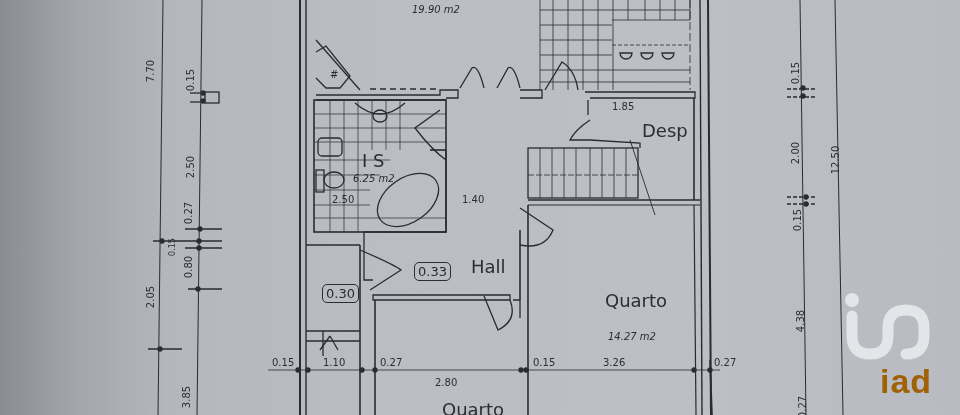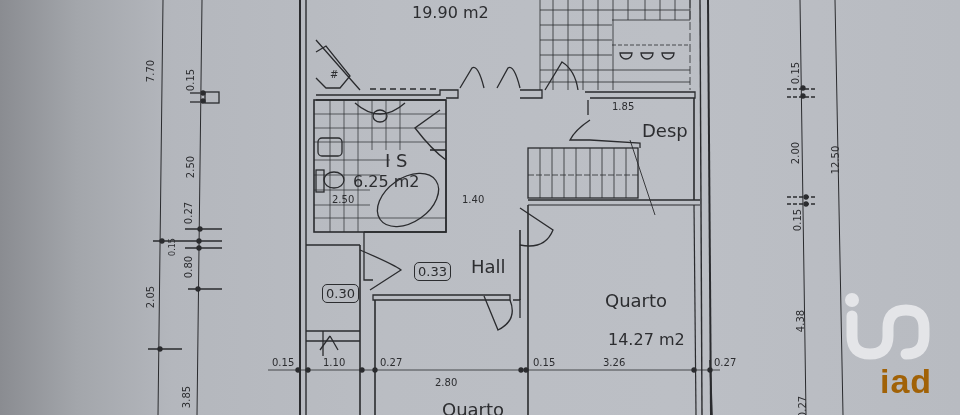--- a/index.html
+++ b/index.html
@@ -3,21 +3,21 @@
 <meta charset="utf-8">
 <style>
   html,body{margin:0;padding:0;}
   body{width:960px;height:415px;overflow:hidden;position:relative;
     background:linear-gradient(90deg,#8a8c91 0%,#a3a6ab 8%,#b4b7bd 18%,#babdc3 40%,#bcbfc5 70%,#b8bbc1 100%);
     font-family:"DejaVu Sans",sans-serif;color:#2a2b2e;}
   .plan{position:absolute;left:0;top:0;width:960px;height:415px;}
   .lbl{position:absolute;font-family:"DejaVu Sans",sans-serif;color:#2c2d30;white-space:nowrap;line-height:1;}
   .rot{transform:rotate(-90deg);transform-origin:center;}
   .room-name{font-size:18px;}
-  .area{font-size:16px;}
+  .area{font-size:10px;font-style:italic;}
   .dim{font-size:10px;}
   .badge{position:absolute;font-size:13px;padding:2px 3px;border:1.4px solid #2c2d30;border-radius:5px;line-height:1;}
   .wm{position:absolute;left:842px;top:292px;width:110px;height:110px;}
   .wm-text{position:absolute;left:880px;top:362px;font-family:"Liberation Sans",sans-serif;font-weight:bold;font-size:34px;color:#a16207;letter-spacing:1px;}
 </style>
 </head>
 <body>
 
 <svg class="plan" viewBox="0 0 960 415" xmlns="http://www.w3.org/2000/svg">
   <g stroke="#2a2b2e" fill="none" stroke-width="1.3">
@@ -170,21 +170,21 @@
         <circle cx="806" cy="197" r="2"></circle>
         <circle cx="806" cy="204" r="2"></circle>
     </g>
     <line x1="710" y1="360" x2="712" y2="415" stroke-width="1.6"></line>
     <line x1="694" y1="205" x2="696" y2="415" stroke-width="1.2"></line>
   </g>
 </svg>
 
 <span class="lbl area" style="left:412px;top:5px;">19.90 m2</span>
 <span class="lbl" style="left:330px;top:70px;font-size:10px;">#</span>
-<span class="lbl room-name" style="left:362px;top:152px;margin-left:23px;">I S</span>
+<span class="lbl room-name" style="left:362px;top:152px;">I S</span>
 <span class="lbl area" style="left:353px;top:174px;">6.25 m2</span>
 <span class="lbl dim" style="left:332px;top:195px;">2.50</span>
 <span class="lbl dim" style="left:462px;top:195px;">1.40</span>
 <span class="lbl dim" style="left:612px;top:102px;">1.85</span>
 <span class="lbl room-name" style="left:642px;top:122px;">Desp</span>
 <span class="lbl room-name" style="left:471px;top:258px;">Hall</span>
 <span class="lbl room-name" style="left:605px;top:292px;">Quarto</span>
 <span class="lbl area" style="left:608px;top:316px;margin-top:16px;">14.27 m2</span>
 <span class="lbl room-name" style="left:442px;top:401px;">Quarto</span>
 

